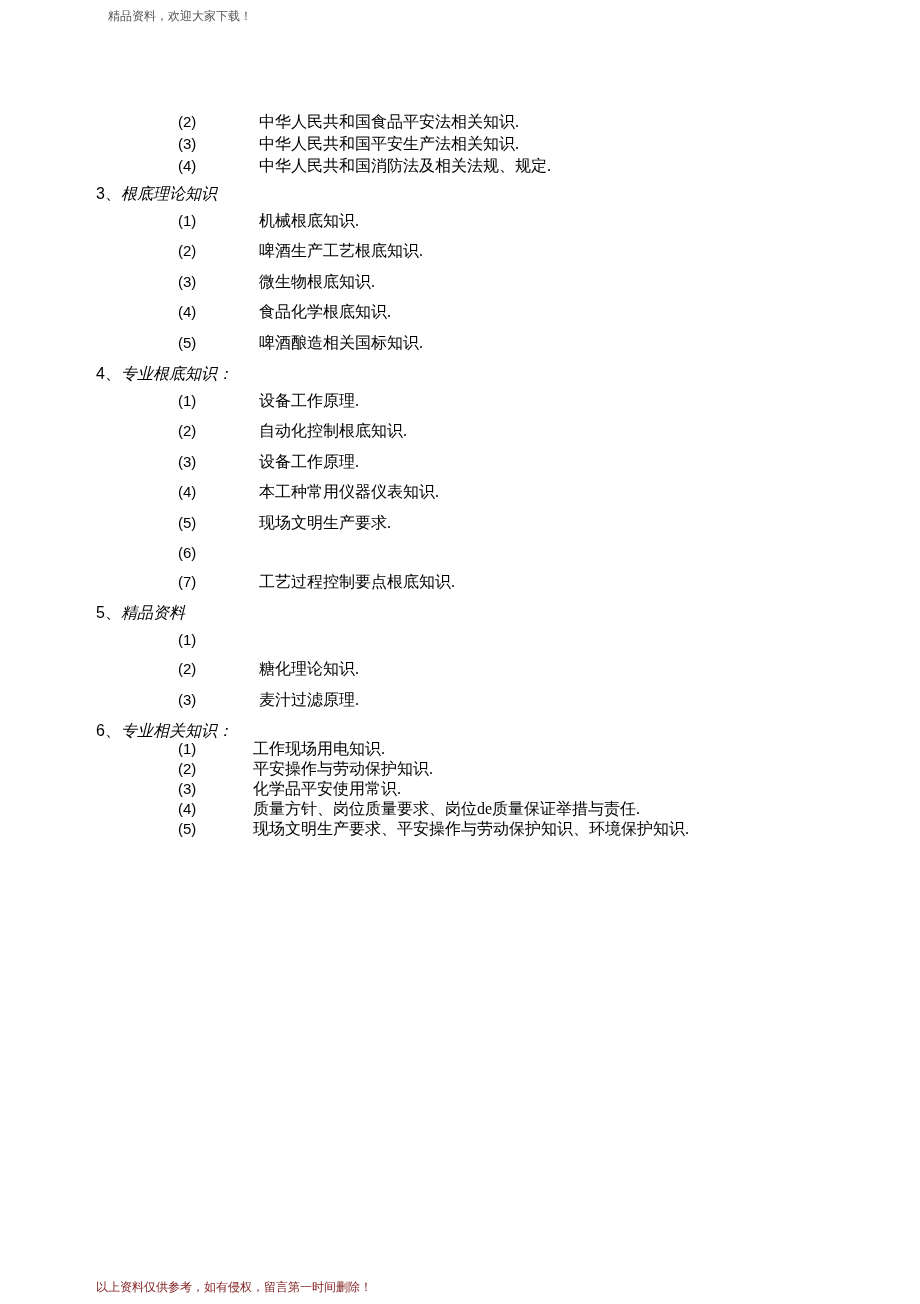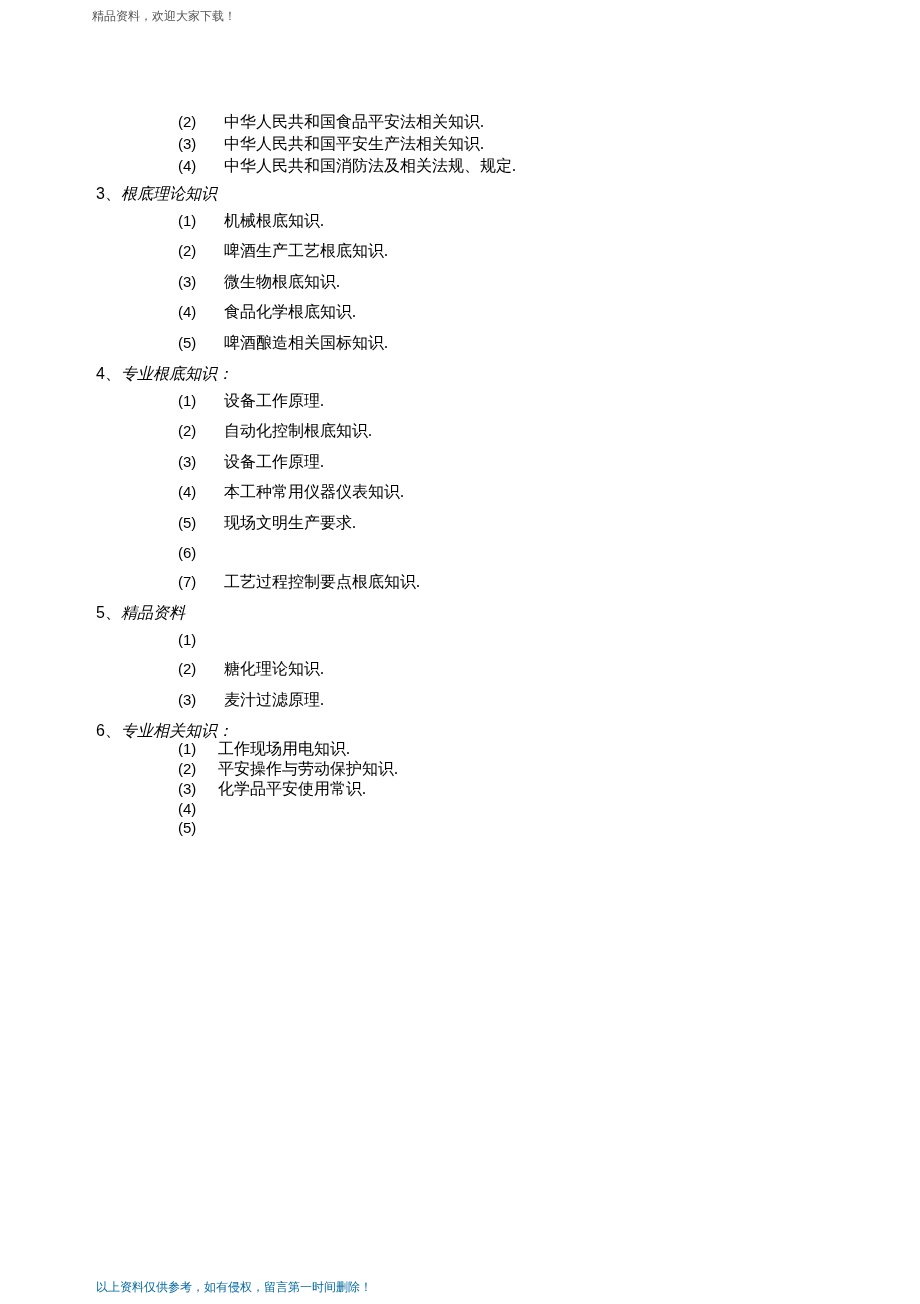--- a/index.html
+++ b/index.html
@@ -7,31 +7,31 @@
     width: 920px;
     height: 1304px;
     background: #ffffff;
     font-family: "SimSun", "宋体", serif;
     color: #000000;
     position: relative;
   }
   .header-note {
     position: absolute;
     top: 8px;
-    left: 92px;
+    left: 108px;
     font-size: 12px;
     color: #555;
     font-family: "SimSun", serif;
   }
   .footer-note {
     position: absolute;
     bottom: 8px;
     left: 96px;
     font-size: 12px;
-    color: #0369a1;
+    color: #7f1d1d;
     font-family: Liberation Sans, sans-serif;
   }
   .content {
     position: absolute;
     top: 112px;
     left: 96px;
     width: 740px;
   }
   .sub-item {
     display: flex;
@@ -41,20 +41,21 @@
     line-height: 1.0;
   }
   .sub-item .marker {
     font-family: Arial, sans-serif;
     font-size: 15px;
     width: 46px;
     flex-shrink: 0;
   }
   .sub-item .text {
     font-family: "SimSun", serif;
+    margin-left: 35px;
   }
   .section-heading {
     display: flex;
     align-items: baseline;
     font-size: 16px;
     line-height: 1.0;
     margin-top: 12px;
     margin-bottom: 2px;
   }
   .section-heading .num {
@@ -203,21 +204,23 @@
     <div class="sub-item">
       <span class="marker">(2)</span>
       <span class="text">平安操作与劳动保护知识.</span>
     </div>
     <div class="sub-item">
       <span class="marker">(3)</span>
       <span class="text">化学品平安使用常识.</span>
     </div>
     <div class="sub-item">
       <span class="marker">(4)</span>
+      <span class="text">质量方针、岗位质量要求、岗位de质量保证举措与责任.</span>
     </div>
     <div class="sub-item">
       <span class="marker">(5)</span>
+      <span class="text">现场文明生产要求、平安操作与劳动保护知识、环境保护知识.</span>
     </div>
   </div>
 
 </div>
 
 <div class="footer-note">以上资料仅供参考，如有侵权，留言第一时间删除！</div>
 
 </body></html>

